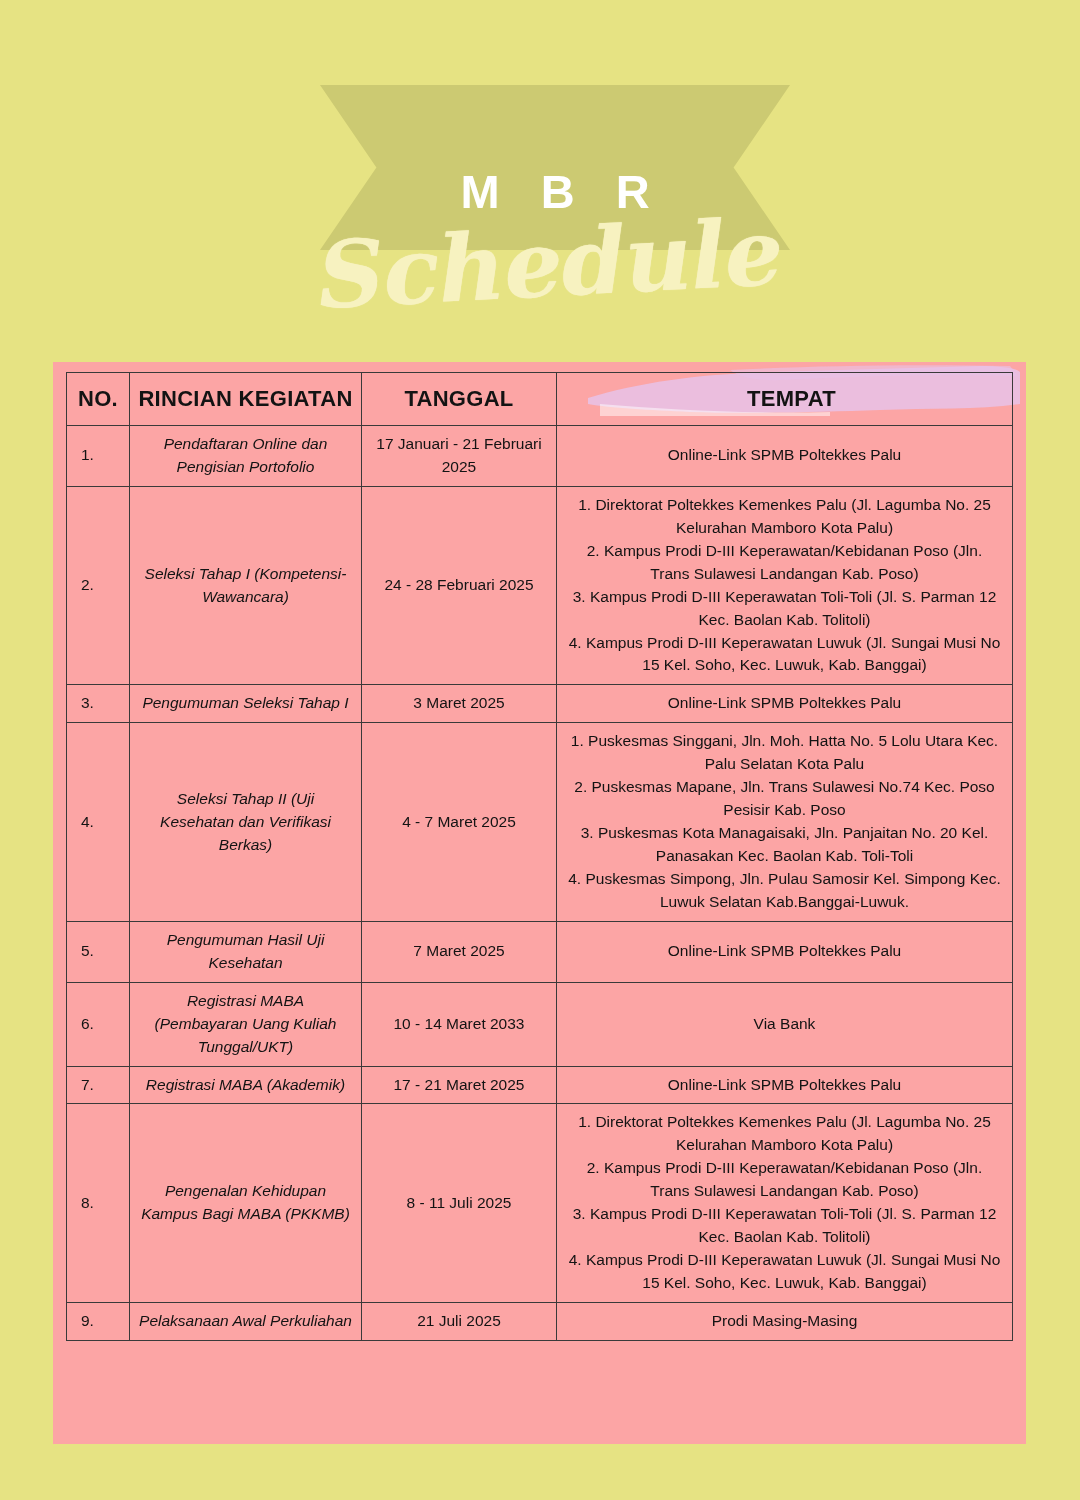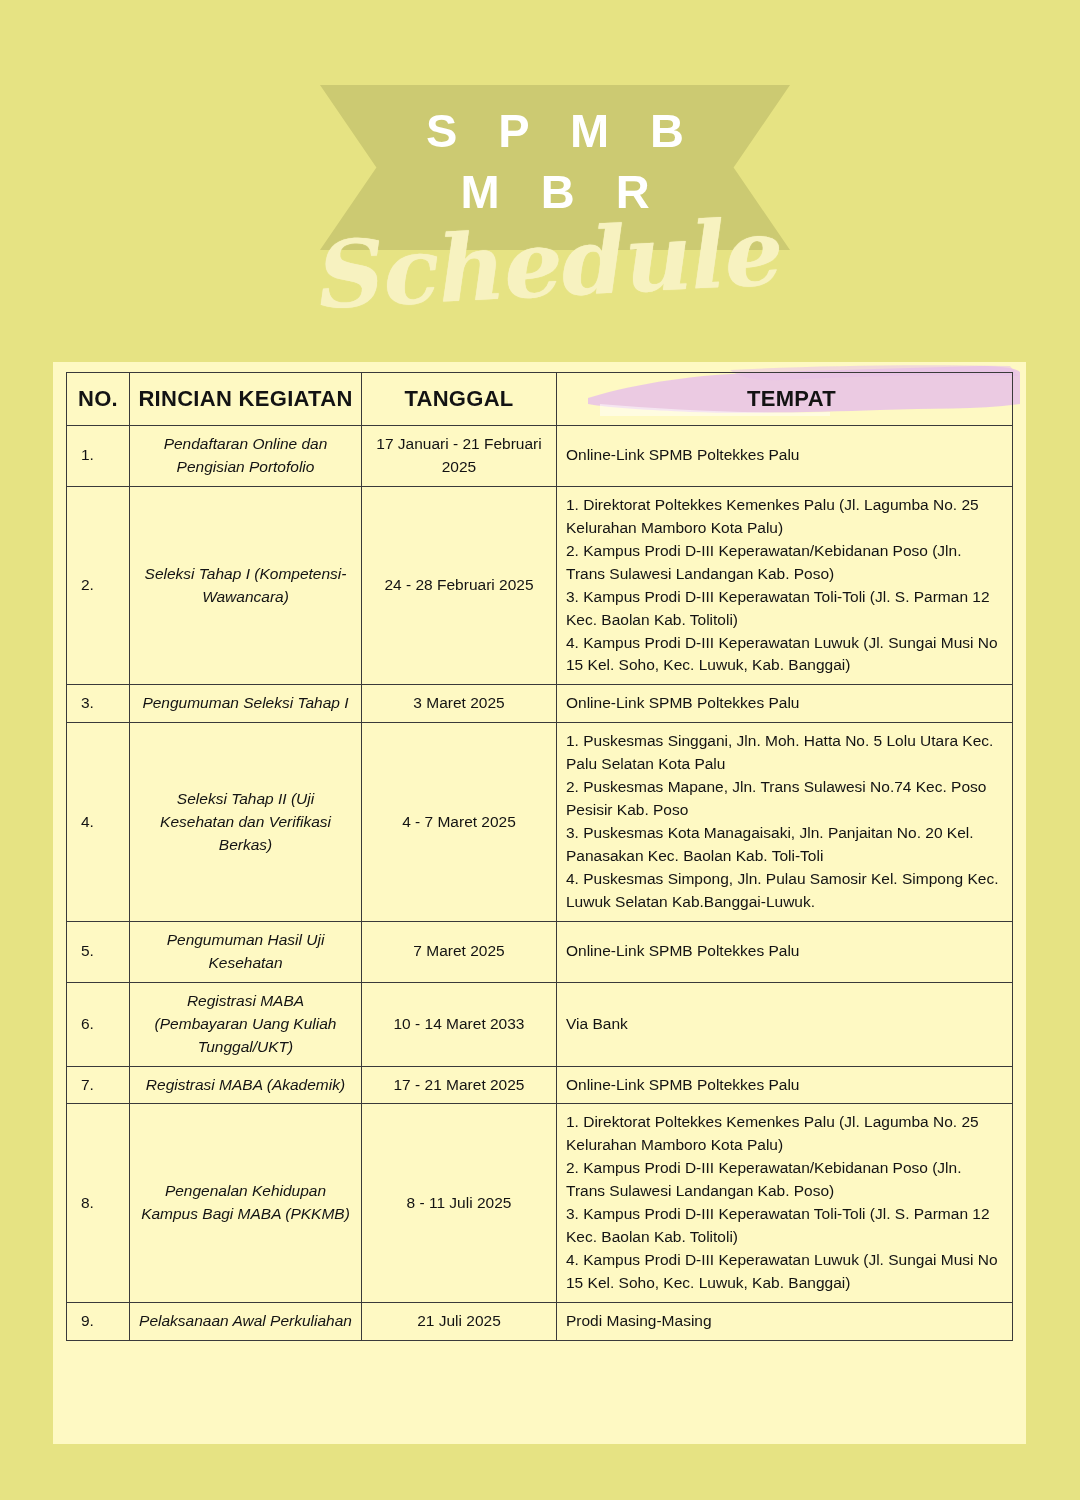--- a/index.html
+++ b/index.html
@@ -47,21 +47,21 @@
     font-size:92px;line-height:1.05;
     letter-spacing:-1px;
     transform:rotate(-3deg);
     text-shadow:0 0 1px #f7f2c0;
   }
 
   
   .panel{
     position:absolute;left:53px;top:362px;
     width:973px;height:1082px;
-    background:#fef9c3;
+    background:#fca5a5;
   }
 
   
   .brush{
     position:absolute;left:527px;top:2px;width:440px;height:52px;
     pointer-events:none;overflow:visible;
   }
 
   
   table{
@@ -87,32 +87,31 @@
   }
   th.c-no{width:63px;}
   th.c-act{width:232px;}
   th.c-date{width:195px;}
   th.c-place{width:auto;padding-left:20px;}
 
   td{font-size:15.5px;line-height:1.48;}
   td.no{text-align:left;font-size:15.5px;padding-left:14px;}
   td.act{text-align:center;font-style:italic;}
   td.date{text-align:center;}
-  td.place{text-align:left;}
+  td.place{text-align:center;}
   .place-line{display:block;}
 
   
   thead th span.hdr{position:relative;z-index:3;}
 </style>
 </head>
 <body>
 
 <div class="header">
   <div class="ribbon"></div>
-  <div class="ribbon-title">S P M B</div>
   <div class="ribbon-sub">M B R</div>
   <div class="script">Schedule</div>
 </div>
 
 <div class="panel">
 
   <svg class="brush" viewBox="0 0 440 52" preserveAspectRatio="none">
     <path d="M8,34 C60,18 120,10 190,8 C260,6 330,4 400,2 C420,2 436,4 440,8 L440,40 C400,46 350,44 300,46 C240,48 170,50 110,48 C70,46 30,44 8,40 Z" fill="#e8c2e8" opacity="0.85"></path>
     <path d="M150,6 C230,2 320,0 430,2 L438,12 C360,10 280,12 200,16 C180,17 160,14 150,6 Z" fill="#e8c2e8" opacity="0.6"></path>
     <path d="M20,40 C90,46 170,50 250,48 L250,52 L20,52 Z" fill="#ffffff" opacity="0.5"></path>

